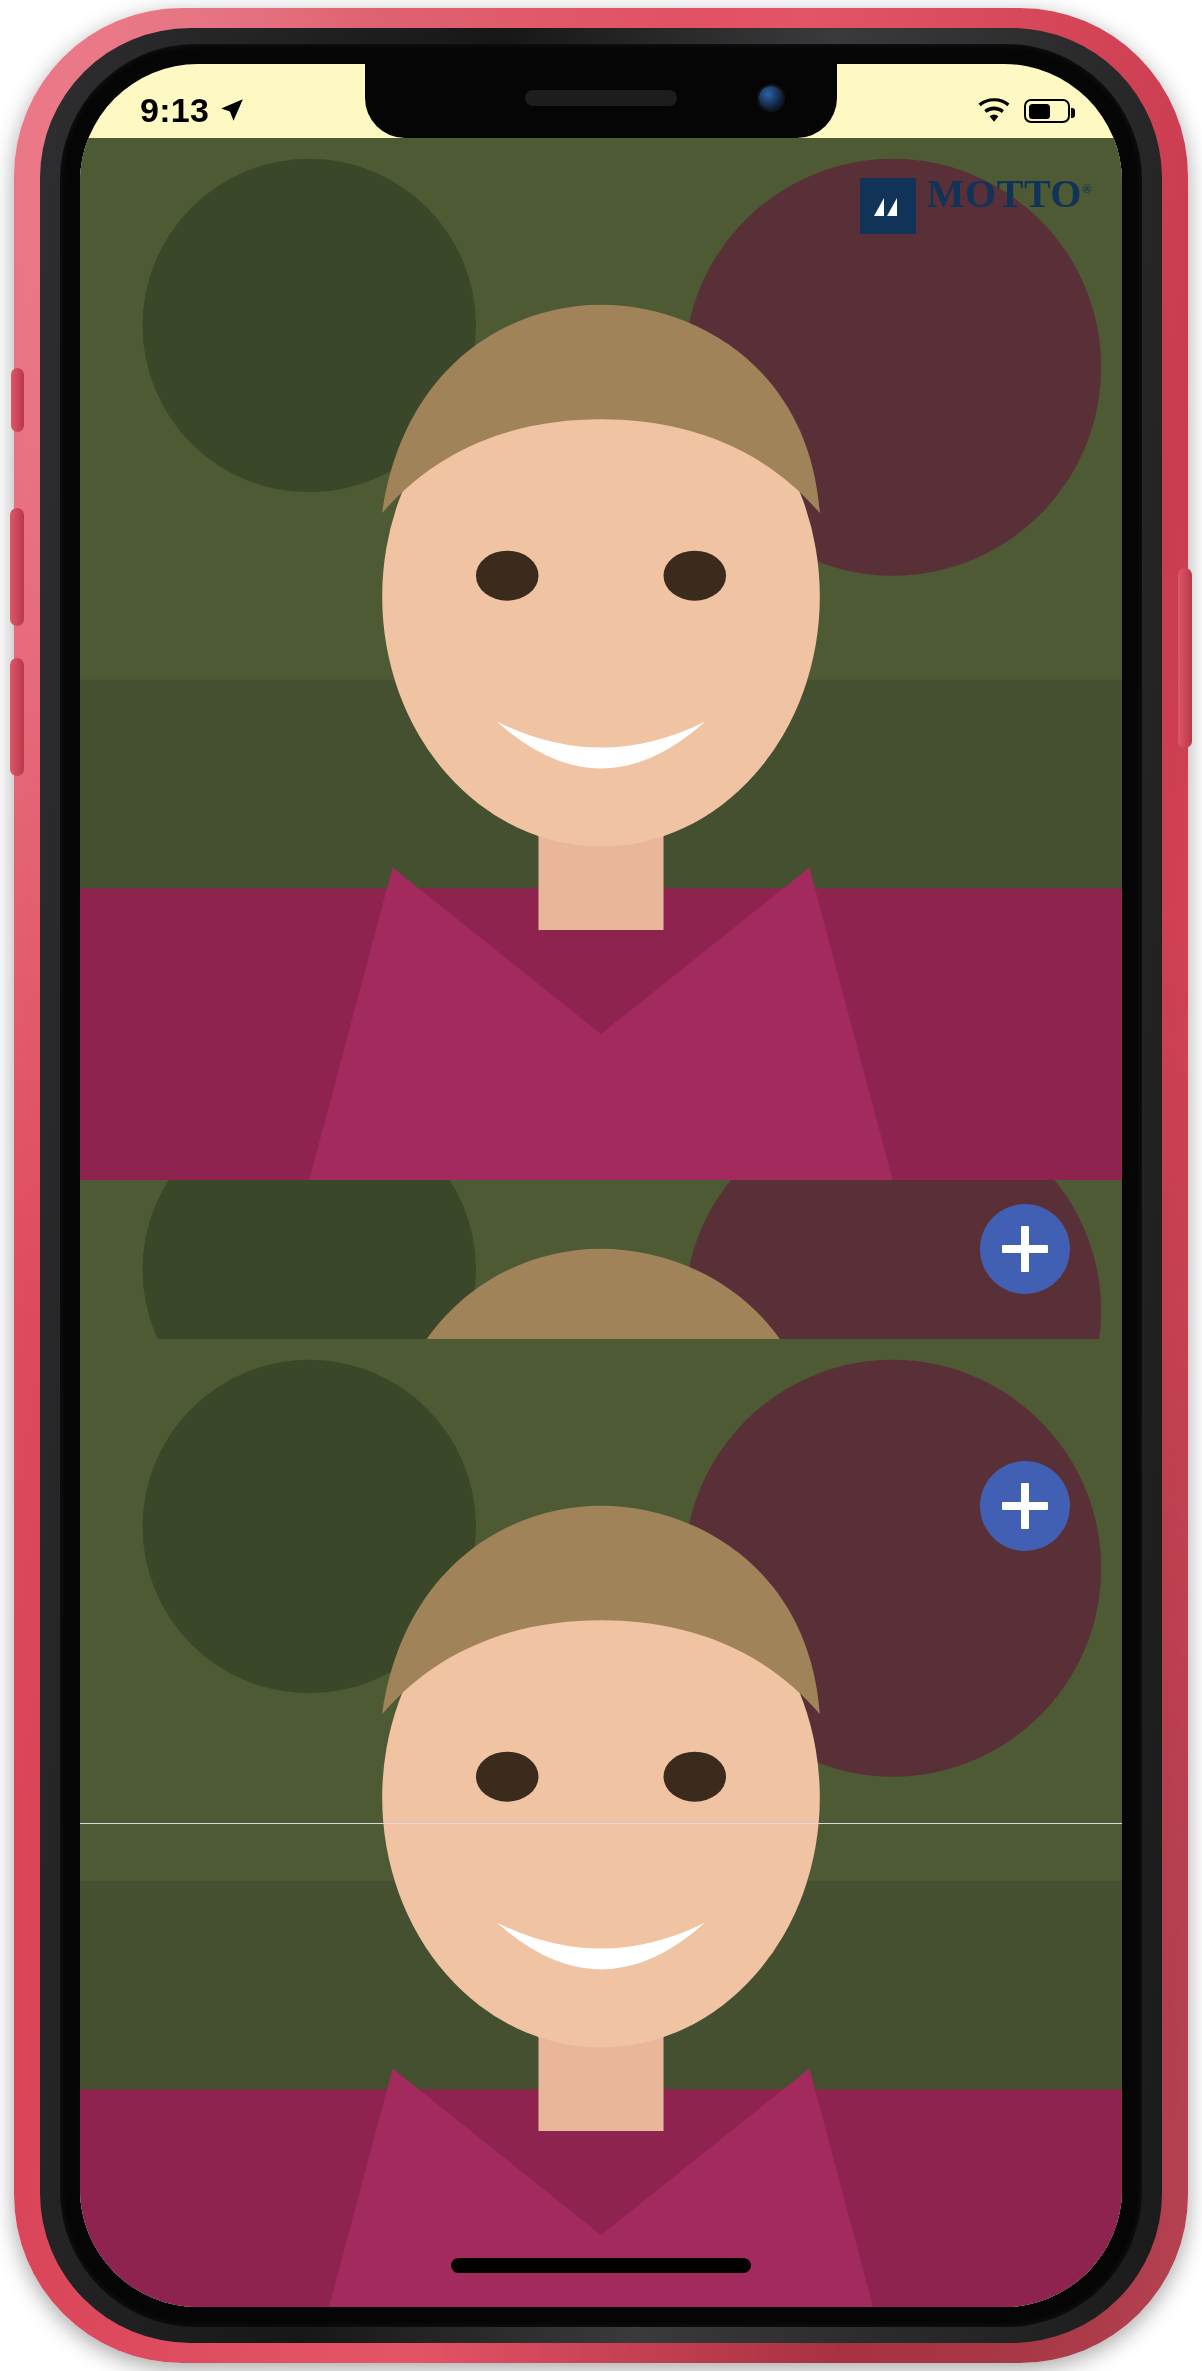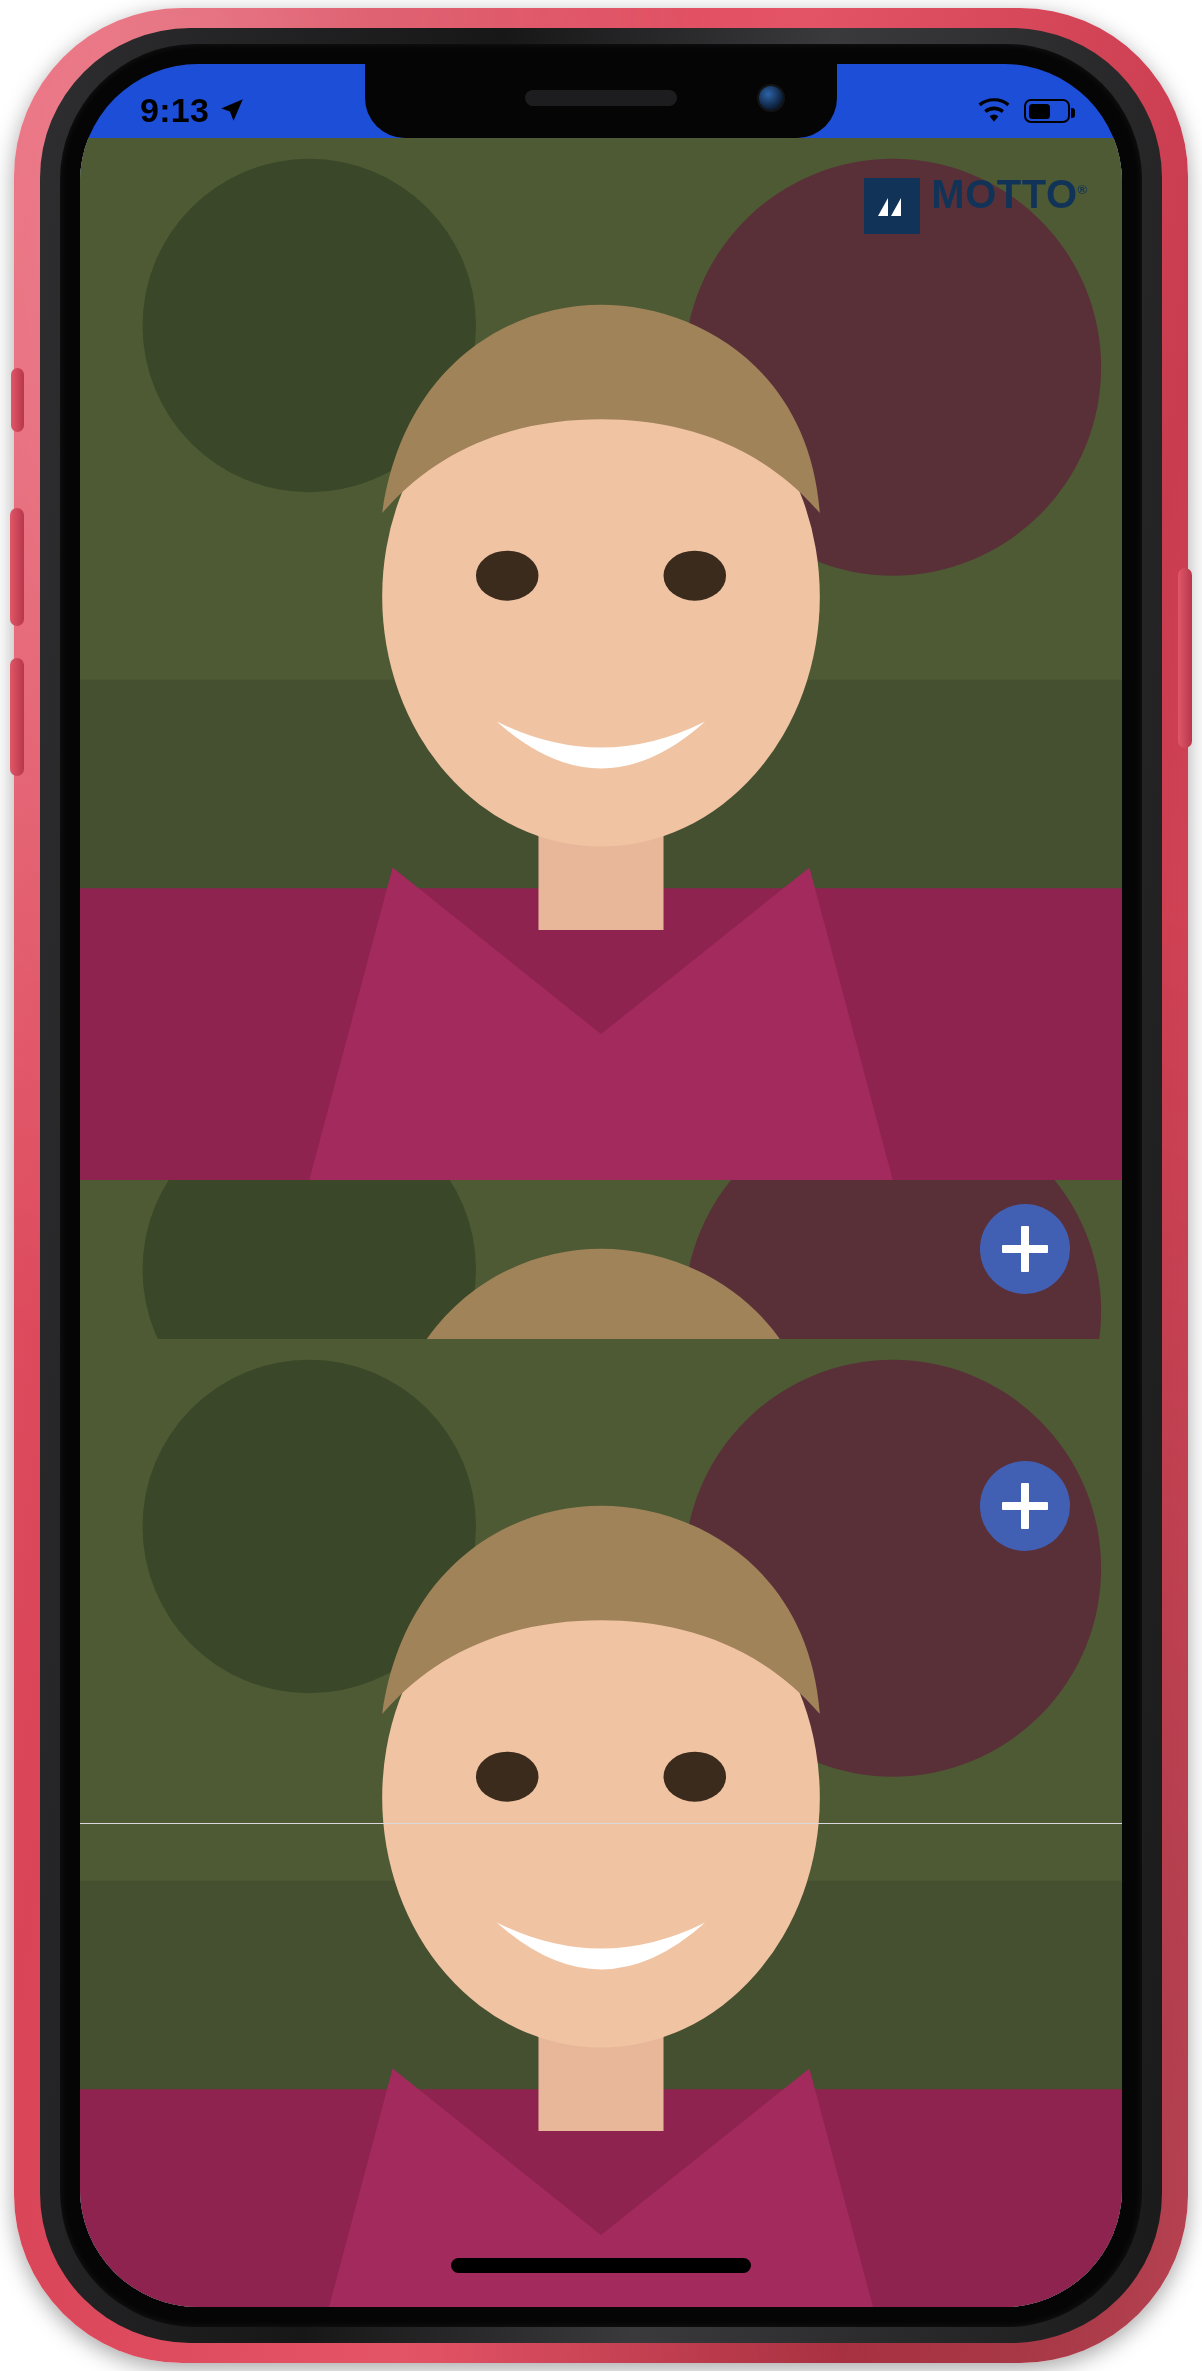--- a/index.html
+++ b/index.html
@@ -46,21 +46,21 @@
   .sb.left-volup { left:-4px; top:500px; width:14px; height:118px; }
   .sb.left-voldn { left:-4px; top:650px; width:14px; height:118px; }
   .sb.right-power { right:-4px; top:560px; width:14px; height:180px; }
 
   
   #screen {
     position: absolute;
     left: 66px; top: 56px;
     width: 1042px; height: 2243px;
     border-radius: 118px;
-    background: #1d4ed8;
+    background: #fef9c3;
     overflow: hidden;
   }
 
   
   .notch {
     position: absolute;
     left: 50%; transform: translateX(-50%);
     top: 0; width: 472px; height: 74px;
     background: #050505;
     border-bottom-left-radius: 40px;
@@ -135,21 +135,21 @@
   }
   .hdr-phone {
     font-size: 45px; color: #000000; line-height: 1.08; margin-top: 2px;
     white-space: nowrap;
   }
   .brand-logo {
     flex: 0 0 auto; width: 250px;
     display: flex; flex-direction: column; align-items: center;
     padding-right: 6px;
   }
-  .brand-row { display:flex; align-items:center; gap: 11px; }
+  .brand-row { display:flex; align-items:center; gap: 11px; font-family: Liberation Serif, serif; }
   .brand-mark {
     width: 56px; height: 56px; flex:0 0 auto;
     background: #123358; position: relative;
   }
   .brand-mark svg { position:absolute; inset:0; width:100%; height:100%; }
   .brand-words { display:flex; flex-direction:column; justify-content:center; }
   .brand-motto {
     font-size: 40px; font-weight: 700; color: #123358;
     letter-spacing: .5px; line-height: .96; position: relative;
   }

